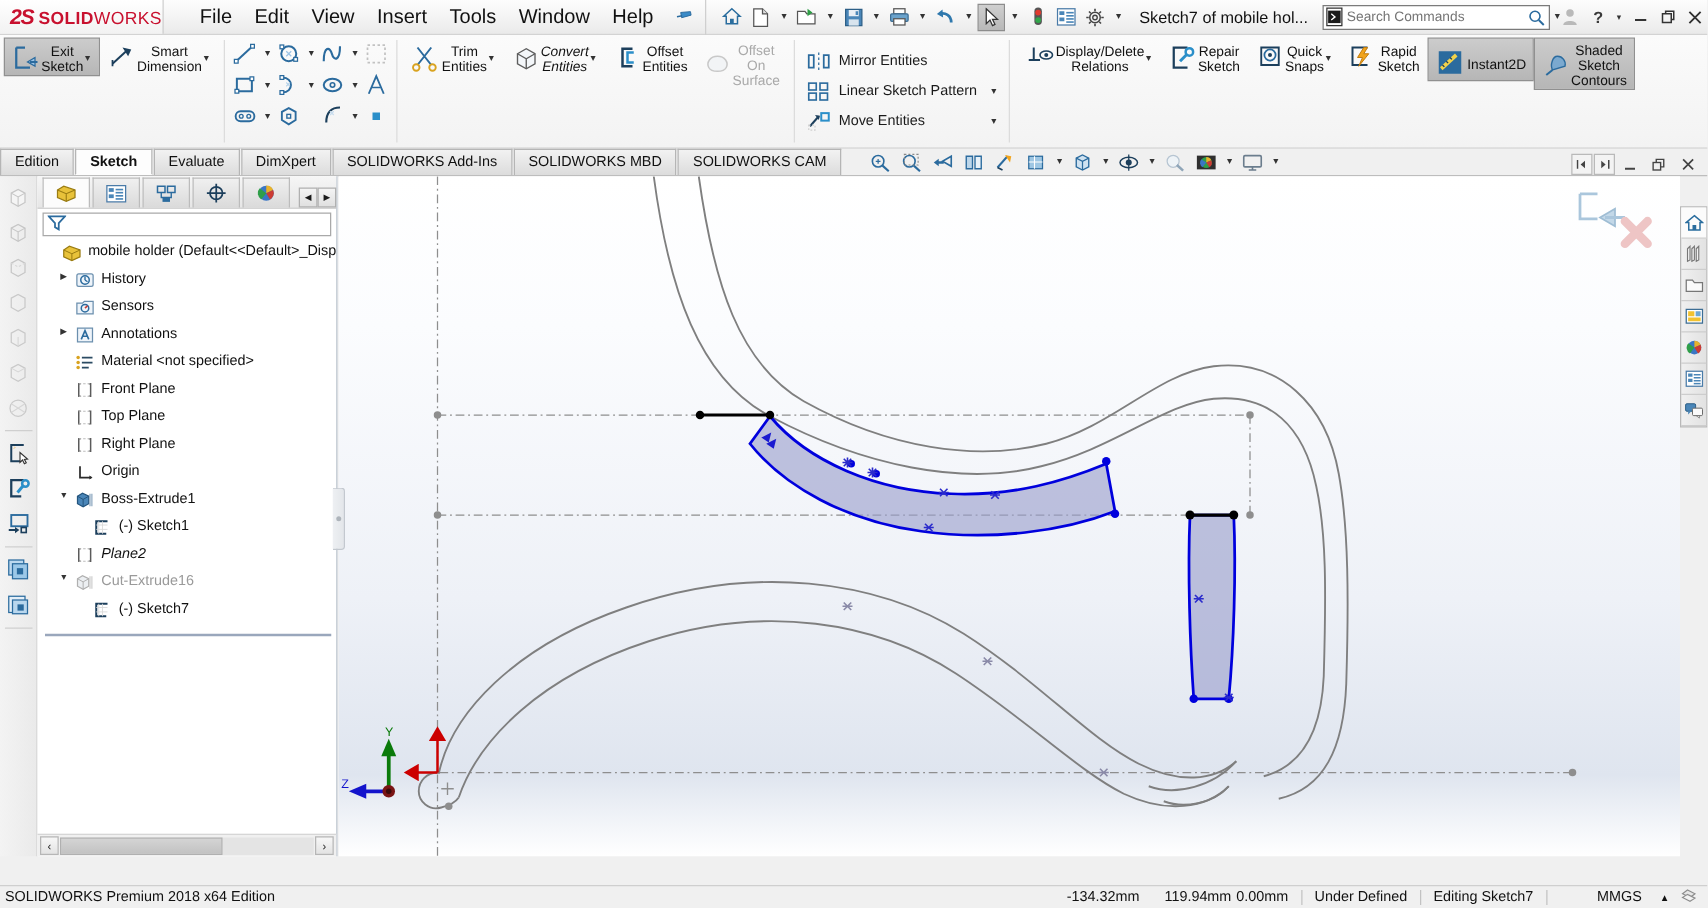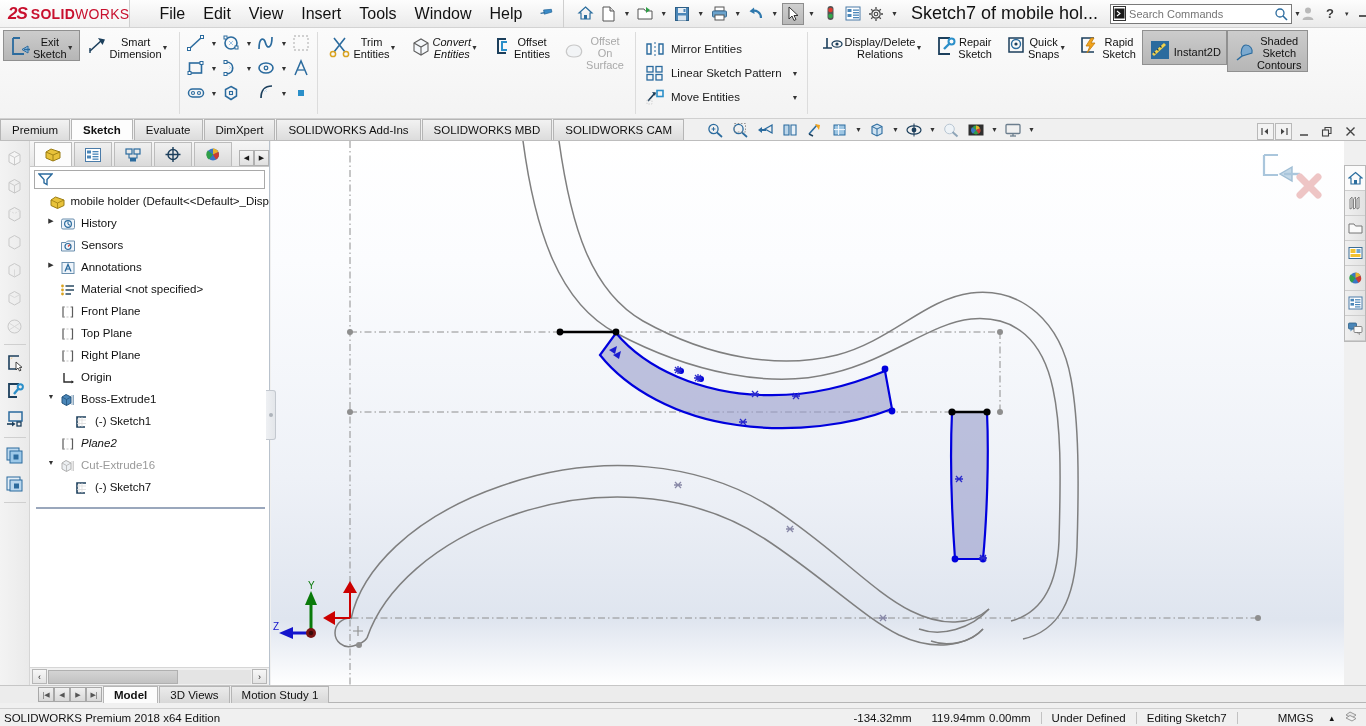--- a/index.html
+++ b/index.html
@@ -31,21 +31,21 @@
   .menubar{ display:flex; align-items:center; height:28px; margin-left:20px; }
   .menubar .mi{ padding:4px 9px; font-size:16px; color:#111; cursor:default; }
   .pin-icon{ margin-left:8px; color:#2e7fc0; font-size:13px; transform:rotate(35deg); }
   .qat{
     display:flex; align-items:center; height:28px; margin-left:10px;
     border-left:1px solid #cfcfcf; padding-left:10px; gap:1px;
   }
   .qbtn{ width:22px;height:22px; display:flex;align-items:center;justify-content:center; border:1px solid transparent; }
   .qbtn.pressed{ background:linear-gradient(to bottom,#cfcfcf,#b8b8b8); border:1px solid #8d8d8d; }
   .caret{ font-size:7px; color:#333; padding:0 3px; cursor:default;}
-  .doc-title{ font-size:18px; color:#111; margin-left:10px; white-space:nowrap; }
+  .doc-title{ font-size:13px; color:#111; margin-left:10px; white-space:nowrap; }
   .searchbox{
     margin-left:12px; width:182px; height:20px; background:#fff;
     border:1px solid #7a7a7a; display:flex; align-items:center; gap:3px; padding:0 2px;
   }
   .searchbox .sicon{ width:15px;height:15px;background:#fff;border:1px solid #333;display:flex;align-items:center;justify-content:center;font-size:9px;color:#000;}
   .searchbox input{ border:0; outline:0; flex:1; font-size:11px; color:#7d7d7d; font-family:"Liberation Sans",sans-serif; background:transparent;}
   .win-right{ display:flex; align-items:center; margin-left:6px; gap:2px; }
   .win-right .wb{ width:20px;height:22px;display:flex;align-items:center;justify-content:center;font-size:13px;color:#3a3a3a;}
 
   
@@ -627,21 +627,21 @@
             </svg>
         </div>
         <div class="lbl">Shaded
 Sketch
 Contours</div>
       </div>
     </div>
   </div>
 
   <div class="tabstrip">
-    <div class="tab">Premium</div>
+    <div class="tab">Edition</div>
     <div class="tab sel">Sketch</div>
     <div class="tab">Evaluate</div>
     <div class="tab">DimXpert</div>
     <div class="tab">SOLIDWORKS Add-Ins</div>
     <div class="tab">SOLIDWORKS MBD</div>
     <div class="tab">SOLIDWORKS CAM</div>
 
     <div class="hud">
       <div class="hb">
         <svg width="18" height="16" viewBox="0 0 18 16">
@@ -1253,32 +1253,20 @@
     <div class="tp">
       <svg width="15" height="14" viewBox="0 0 15 14">
           <rect x="0.5" y="2" width="8" height="6" rx="1" fill="#4a86b8" stroke="#2d5f87" stroke-width=".8"></rect>
           <path d="M2.5 8 L2.5 10.5 L5 8 Z" fill="#4a86b8"></path>
           <rect x="6" y="5.5" width="8" height="6" rx="1" fill="#fafafa" stroke="#6b6b6b" stroke-width=".8"></rect>
           <path d="M11.5 11.5 L11.5 13.5 L9 11.5 Z" fill="#fafafa" stroke="#6b6b6b" stroke-width=".6"></path>
         </svg>
     </div>
   </div>
 
-  <div class="bottomtabs">
-    <div class="navbtns">
-      <div class="nb">|◀</div>
-      <div class="nb">◀</div>
-      <div class="nb">▶</div>
-      <div class="nb">▶|</div>
-    </div>
-    <div class="btab sel">Model</div>
-    <div class="btab">3D Views</div>
-    <div class="btab">Motion Study 1</div>
-    <div class="btabfill"></div>
-  </div>
 
   <div class="statusbar">
     <div class="sb-left">SOLIDWORKS Premium 2018 x64 Edition</div>
     <div class="sb-right">
       <div class="sb-cell">-134.32mm</div>
       <div class="sb-cell" style="padding-right:2px;">119.94mm</div>
       <div class="sb-cell" style="padding-left:2px;">0.00mm</div>
       <div class="sb-div"></div>
       <div class="sb-cell">Under Defined</div>
       <div class="sb-div"></div>

